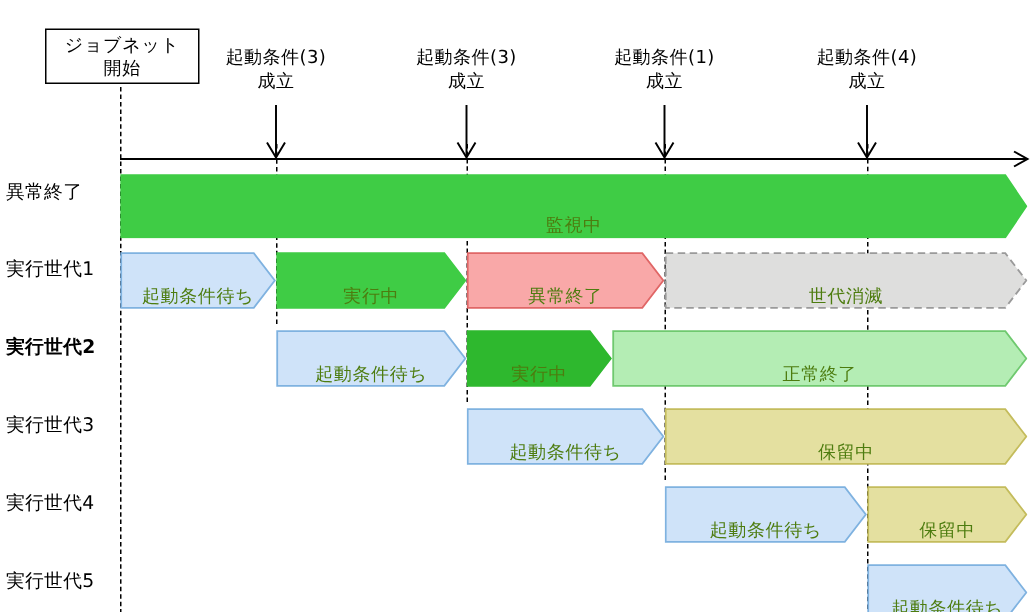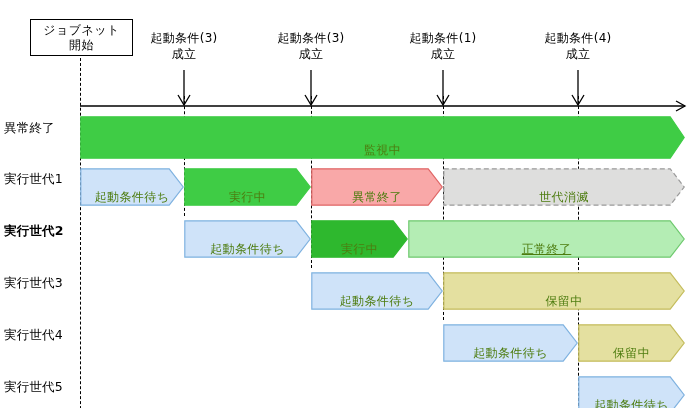--- a/index.html
+++ b/index.html
@@ -151,21 +151,21 @@
           <polygon points="0.8,0.8 112.2,0.8 126.2,19 112.2,37.2 0.8,37.2" fill="#cfe3f9" stroke="#7fb2e0" stroke-width="1.2" vector-effect="non-scaling-stroke"></polygon>
         </svg>
         <span class="cap">起動条件待ち</span>
       </div>
       <div class="bar" style="left: 311px; top: 204px; width: 97px; height: 38px;">
         <svg viewBox="0 0 97 38" preserveAspectRatio="none">
           <polygon points="0.8,0.8 82.2,0.8 96.2,19 82.2,37.2 0.8,37.2" fill="#2eb82e" stroke="#2eb82e" stroke-width="1.2" vector-effect="non-scaling-stroke"></polygon>
         </svg>
         <span class="cap">実行中</span>
       </div>
-      <div class="bar" style="left: 408px; top: 204px; width: 277px; height: 38px; text-decoration: underline;">
+      <div class="bar" style="left: 408px; top: 204px; width: 277px; height: 38px;">
         <svg viewBox="0 0 277 38" preserveAspectRatio="none">
           <polygon points="0.8,0.8 262.2,0.8 276.2,19 262.2,37.2 0.8,37.2" fill="#b4edb4" stroke="#6fc96f" stroke-width="1.2" vector-effect="non-scaling-stroke"></polygon>
         </svg>
         <span class="cap">正常終了</span>
       </div>
       <div class="bar" style="left: 311px; top: 256px; width: 132px; height: 38px;">
         <svg viewBox="0 0 132 38" preserveAspectRatio="none">
           <polygon points="0.8,0.8 117.2,0.8 131.2,19 117.2,37.2 0.8,37.2" fill="#cfe3f9" stroke="#7fb2e0" stroke-width="1.2" vector-effect="non-scaling-stroke"></polygon>
         </svg>
         <span class="cap">起動条件待ち</span>

